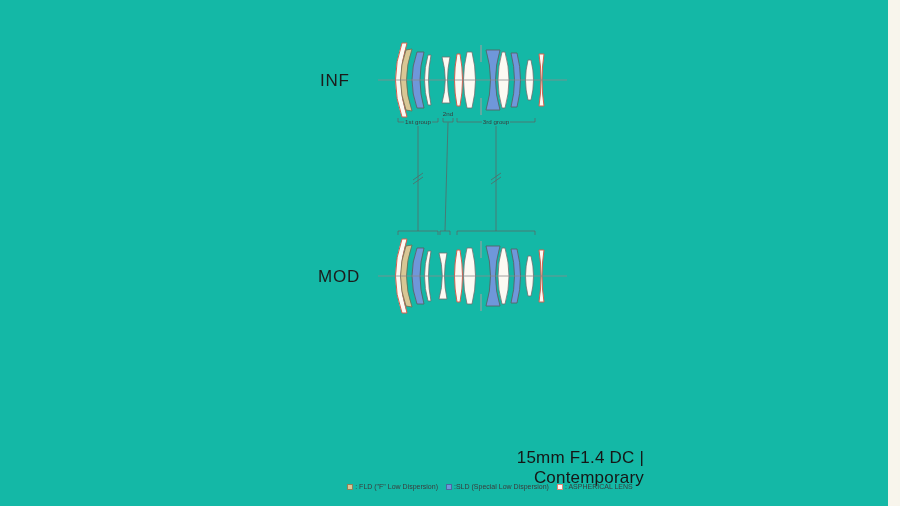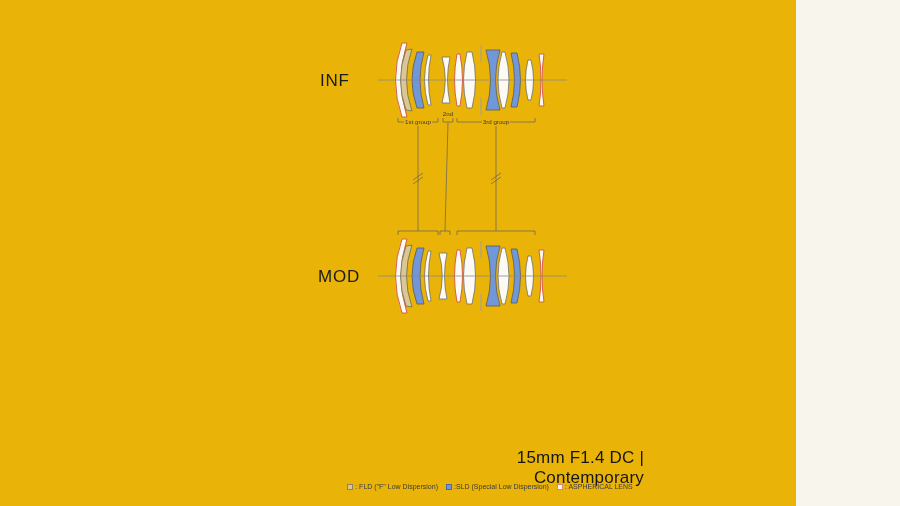--- a/index.html
+++ b/index.html
@@ -1,17 +1,17 @@
 <!DOCTYPE html>
 <html><head>
 <meta charset="utf-8">
 <style>
   html, body { margin: 0; padding: 0; }
   body { width: 900px; height: 506px; background: #f8f5ec; font-family: "Liberation Sans", sans-serif; }
-  .canvas { position: relative; width: 796px; height: 506px; background: #eab308; overflow: hidden; }
+  .canvas { position: relative; width: 888px; height: 506px; background: #14b8a6; overflow: hidden; }
 
   svg.diagram { position: absolute; left: 290px; top: 20px; }
 
   
   .glass { fill: #fcfaf3; stroke: #6e6e6e; stroke-width: 0.8; }
   .fld   { fill: #d9c795; stroke: #6e6a52; stroke-width: 0.8; }
   .sld   { fill: #6f97da; stroke: #5c5c5c; stroke-width: 0.8; }
   .asph  { fill: #fcfaf3; stroke: #d4604f; stroke-width: 1; }
   .axis  { stroke: #8a8a8a; stroke-width: 0.8; fill: none; }
   .stop  { stroke: #a0a0a0; stroke-width: 1.1; fill: none; }

